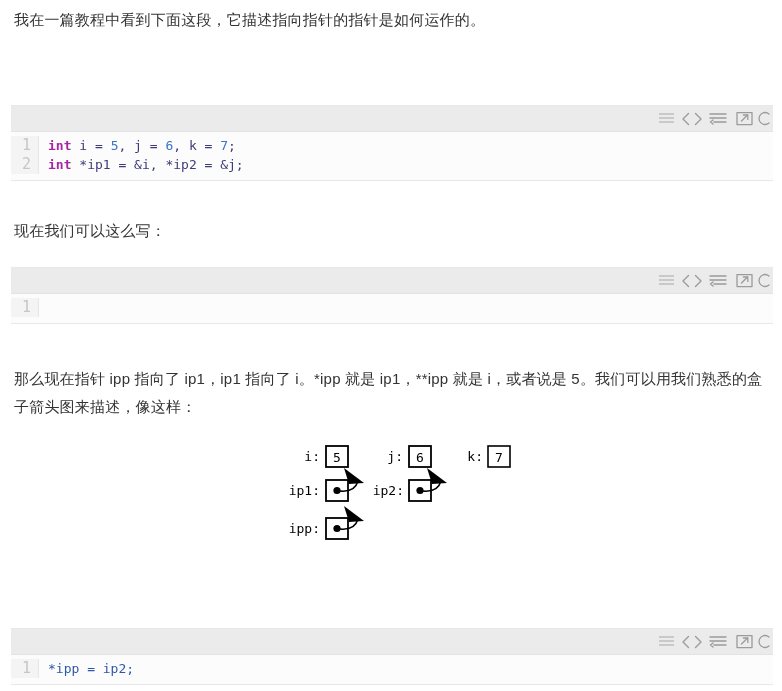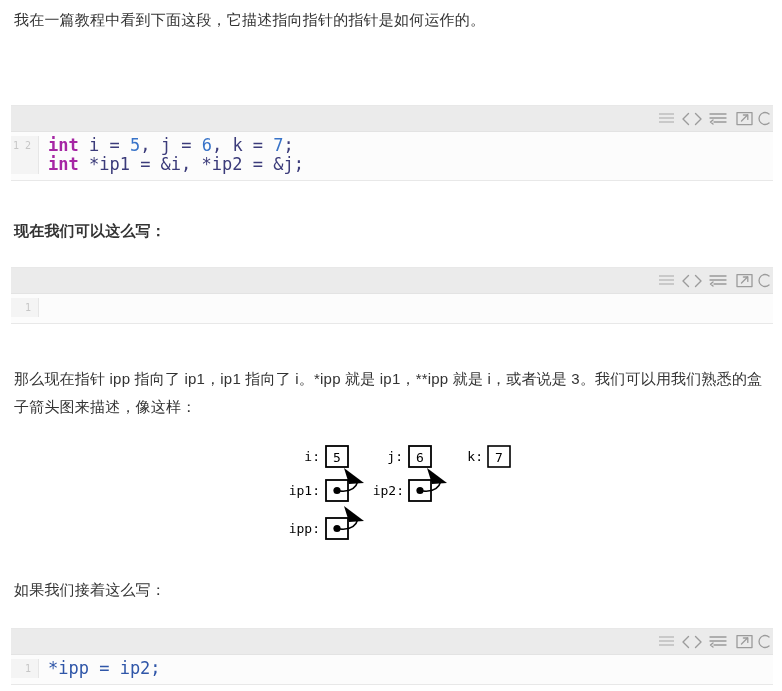--- a/index.html
+++ b/index.html
@@ -23,21 +23,21 @@
   p.para {
     margin: 0;
     padding: 0;
     font-size: 15px;
     line-height: 28px;
     color: #333333;
     letter-spacing: 0.2px;
   }
   .p1 { position: absolute; left: 14px; top: 6px; width: 760px; }
   .p2 { position: absolute; left: 14px; top: 57px; width: 760px; }
-  .p3 { position: absolute; left: 14px; top: 217px; width: 760px; font-weight: bold; }
+  .p3 { position: absolute; left: 14px; top: 217px; width: 760px; }
   .p4 { position: absolute; left: 14px; top: 365px; width: 756px; }
   .p5 { position: absolute; left: 14px; top: 576px; width: 760px; }
 
   
   .codeblock {
     position: absolute;
     left: 11px;
     width: 762px;
     box-sizing: border-box;
     background: #ffffff;
@@ -73,32 +73,32 @@
     background: #fcfcfc;
     padding: 4px 0 6px 0;
   }
   .cb-gutter {
     width: 28px;
     flex: 0 0 28px;
     text-align: right;
     padding-right: 7px;
     box-sizing: border-box;
     font-family: "DejaVu Sans Mono", "Liberation Mono", monospace;
-    font-size: 10px;
+    font-size: 15px;
     line-height: 19px;
     color: #c6c6c6;
     background: #f4f4f4;
     border-right: 1px solid #e6e6e6;
     user-select: none;
   }
   .cb-code {
     flex: 1 1 auto;
     padding-left: 9px;
     font-family: "DejaVu Sans Mono", "Liberation Mono", monospace;
-    font-size: 17px;
+    font-size: 13px;
     line-height: 19px;
     color: #333333;
     white-space: pre;
     overflow: hidden;
   }
   .tok-kw   { color: #a626a4; font-weight: 700; }
   .tok-num  { color: #3873c8; }
   .tok-pln  { color: #3b3b7a; }
   .tok-blue { color: #2f56a8; text-align: right; }
 
@@ -223,21 +223,21 @@
               <path d="M12,3 A6,6 0 1,0 12,12"></path>
             </g>
           </svg>
       </span>
     </div>
     <div class="cb-body">
       <div class="cb-gutter">1</div>
     </div>
   </div>
 
-  <p class="para p4">那么现在指针 ipp 指向了 ip1，ip1 指向了 i。*ipp 就是 ip1，**ipp 就是 i，或者说是 3。我们可以用我们熟悉的盒子箭头图来描述，像这样：</p>
+  <p class="para p4">那么现在指针 ipp 指向了 ip1，ip1 指向了 i。*ipp 就是 ip1，**ipp 就是 i，或者说是 5。我们可以用我们熟悉的盒子箭头图来描述，像这样：</p>
 
   <div class="diagram">
     <svg width="250" height="125" viewBox="0 0 250 125">
       <g font-family="'DejaVu Sans Mono','Liberation Mono',monospace" font-size="13" fill="#000">
 
         <text x="44" y="24" text-anchor="end">i:</text>
         <rect x="50" y="9" width="22" height="21" fill="#fff" stroke="#000" stroke-width="1.8"></rect>
         <text x="61" y="25" text-anchor="middle">5</text>
 
         <text x="127" y="24" text-anchor="end">j:</text>
@@ -272,21 +272,20 @@
 
         <g>
           <path d="M64,92 C74,93 80,89 82,82" fill="none" stroke="#000" stroke-width="1.5"></path>
           <path d="M68,69 L88,84 L73,85 Z" fill="#000"></path>
         </g>
 
       </g>
     </svg>
   </div>
 
-  <p class="para p5">如果我们接着这么写：</p>
 
   <div class="codeblock" id="cb3">
     <div class="cb-toolbar">
       <span class="cb-icon" title="list">
         <svg width="15" height="12" viewBox="0 0 15 12">
             <g fill="currentColor">
               <rect x="0" y="0" width="15" height="2"></rect>
               <rect x="0" y="4" width="15" height="2"></rect>
               <rect x="0" y="8" width="15" height="2"></rect>
             </g>

